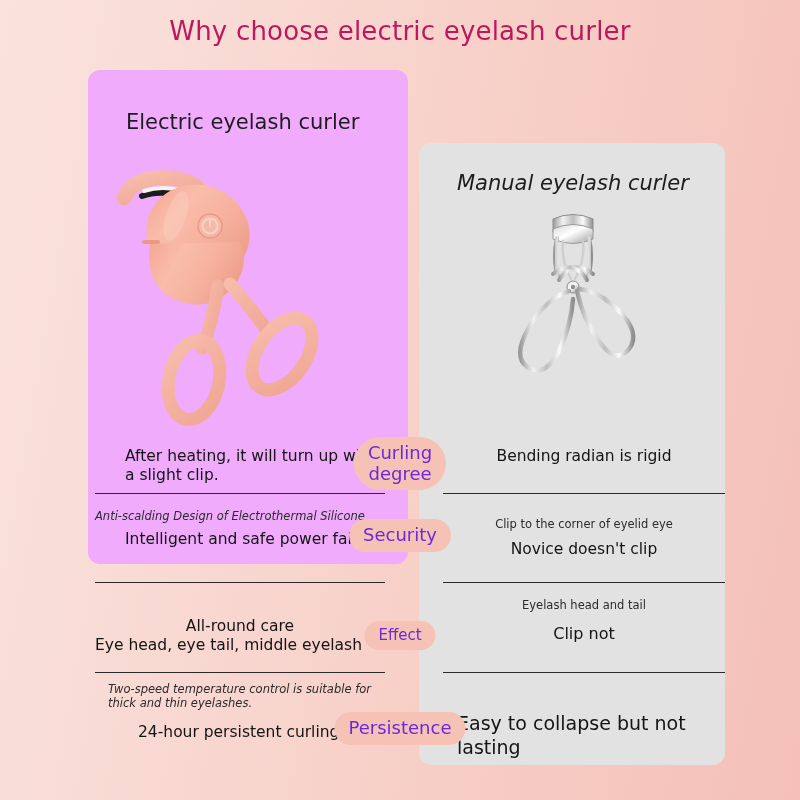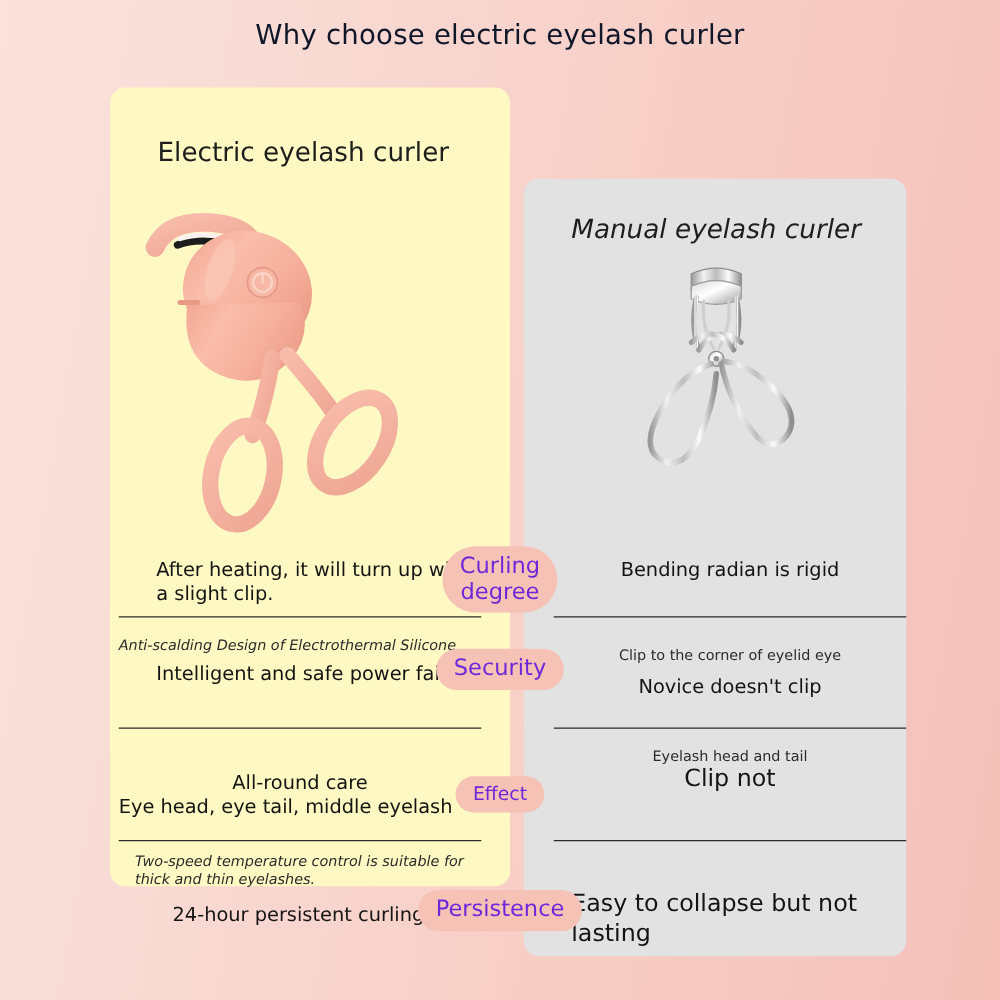--- a/index.html
+++ b/index.html
@@ -8,37 +8,37 @@
     font-family: "DejaVu Sans", "Liberation Sans", sans-serif;
     background: linear-gradient(100deg, #fbe2dd 0%, #f9ddd7 18%, #f7d0c8 55%, #f4c0b8 100%);
     position: relative;
     overflow: hidden;
   }
 
   
   #page-title {
     position:absolute; top:16px; left:0; width:100%;
     text-align:center;
-    font-size:22px;
-    color:#0f172a;
+    font-size:26px;
+    color:#be185d;
     letter-spacing:.2px;
     font-weight:400;
   }
 
   
   #right-card {
     position:absolute;
     left:419px; top:143px; width:306px; height:622px;
     background:#e2e2e2;
     border-radius:12px;
   }
   #left-card {
     position:absolute;
-    left:88px; top:70px; width:320px; height:639px;
-    background:#fef9c3;
+    left:88px; top:70px; width:320px; height:494px;
+    background:#f0abfc;
     border-radius:12px;
   }
 
   
   .card-heading {
     position:absolute;
     font-size:21px;
     color:#1d1d1d;
     font-weight:400;
     white-space:nowrap;
@@ -221,21 +221,21 @@
   <div class="divider l" style="top:157px;"></div>
   <div class="divider r" style="top:157px;"></div>
 
   <div class="row" style="top:173px;">
     <div class="side left" style="width:290px; text-align:left;">
       <div class="big-text" style="padding-left:0; margin-top:19px; text-align:center;">All-round care</div>
       <div class="big-text" style="padding-left:0;">Eye head, eye tail, middle eyelash</div>
     </div>
     <div class="side right">
       <div class="small-text">Eyelash head and tail</div>
-      <div class="big-text" style="margin-top:0; font-size:19px;">Clip not</div>
+      <div class="big-text" style="margin-top:12px; font-size:16px;">Clip not</div>
     </div>
   </div>
   <div class="badge" style="top:196px; font-size:15px;">Effect</div>
   <div class="divider l" style="top:247px;"></div>
   <div class="divider r" style="top:247px;"></div>
 
   <div class="row" style="top:257px;">
     <div class="side left" style="left:108px; width:280px;">
       <div class="small-text">Two-speed temperature control is suitable for thick and thin eyelashes.</div>
       <div class="big-text" style="padding-left:30px; margin-top:12px;">24-hour persistent curling</div>

